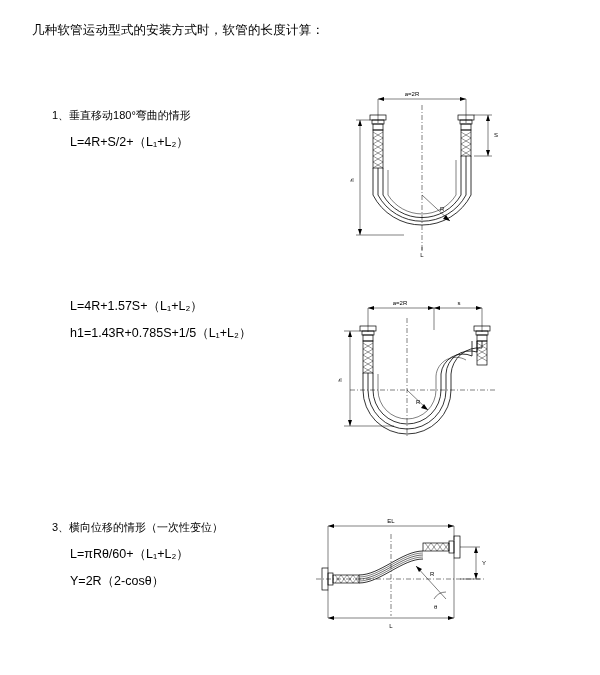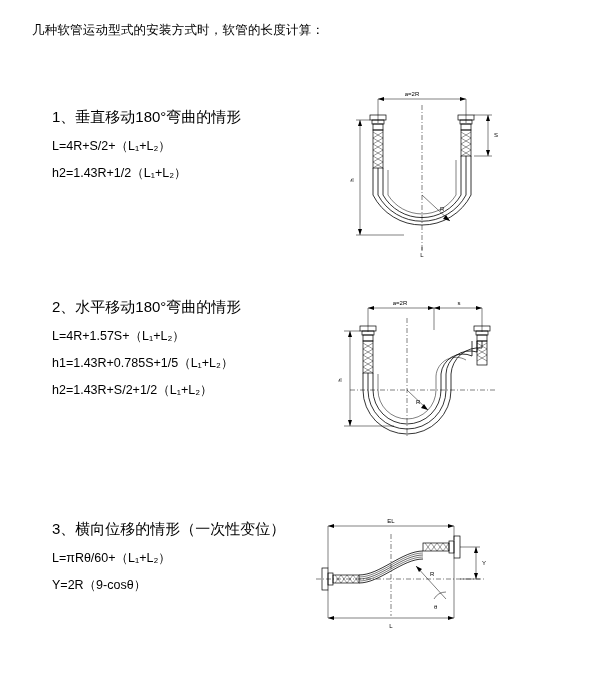--- a/index.html
+++ b/index.html
@@ -35,27 +35,28 @@
     left: 0;
     width: 600px;
   }
   .sec-text {
     position: absolute;
     left: 52px;
     top: 0;
     width: 250px;
   }
   .sec-title {
-    font-size: 15px;
+    font-size: 11px;
     white-space: nowrap;
     margin-bottom: 11px;
   }
   .formula {
     font-size: 12.5px;
     white-space: nowrap;
+    margin-left: 18px;
     margin-bottom: 10px;
   }
 
   .fig {
     position: absolute;
   }
 
   svg { display: block; }
   .ln { stroke: #000; stroke-width: 0.7; fill: none; }
   .thin { stroke: #000; stroke-width: 0.5; fill: none; }
@@ -69,21 +70,20 @@
 <body>
 
 <div class="page">
 
   <div class="heading">几种软管运动型式的安装方式时，软管的长度计算：</div>
 
   <div class="section" style="top:108px;">
     <div class="sec-text">
       <div class="sec-title">1、垂直移动180°弯曲的情形</div>
       <div class="formula">L=4R+S/2+（L₁+L₂）</div>
-      <div class="formula">h2=1.43R+1/2（L₁+L₂）</div>
     </div>
 
     <div class="fig" style="left:316px; top:-33px;">
       <svg width="190" height="190" viewBox="0 0 190 190">
 
         <line class="thin" x1="62" y1="24" x2="150" y2="24"></line>
         <path class="fillblk" d="M62,24 L68,22 L68,26 Z"></path>
         <path class="fillblk" d="M150,24 L144,22 L144,26 Z"></path>
         <text class="lbl" x="96" y="21" text-anchor="middle">a=2R</text>
 
@@ -147,24 +147,22 @@
         <text class="lbl" x="38" y="105" transform="rotate(-90 38,105)" text-anchor="middle">h</text>
 
         <text class="lbl" x="106" y="182" text-anchor="middle">L</text>
         <line class="thin" x1="106" y1="172" x2="106" y2="176"></line>
       </svg>
     </div>
   </div>
 
   <div class="section" style="top:298px;">
     <div class="sec-text">
-      <div class="sec-title">2、水平移动180°弯曲的情形</div>
       <div class="formula">L=4R+1.57S+（L₁+L₂）</div>
       <div class="formula">h1=1.43R+0.785S+1/5（L₁+L₂）</div>
-      <div class="formula">h2=1.43R+S/2+1/2（L₁+L₂）</div>
     </div>
 
     <div class="fig" style="left:316px; top:-12px;">
       <svg width="190" height="160" viewBox="0 0 190 160">
 
         <line class="thin" x1="52" y1="22" x2="118" y2="22"></line>
         <path class="fillblk" d="M52,22 L58,20 L58,24 Z"></path>
         <path class="fillblk" d="M118,22 L112,20 L112,24 Z"></path>
         <text class="lbl" x="84" y="19" text-anchor="middle">a=2R</text>
 
@@ -222,21 +220,21 @@
         <path class="fillblk" d="M34,140 L32,134 L36,134 Z"></path>
         <text class="lbl" x="26" y="94" transform="rotate(-90 26,94)" text-anchor="middle">h</text>
       </svg>
     </div>
   </div>
 
   <div class="section" style="top:520px;">
     <div class="sec-text">
       <div class="sec-title">3、横向位移的情形（一次性变位）</div>
       <div class="formula">L=πRθ/60+（L₁+L₂）</div>
-      <div class="formula">Y=2R（9-cosθ）</div>
+      <div class="formula">Y=2R（2-cosθ）</div>
     </div>
 
     <div class="fig" style="left:294px; top:-14px;">
       <svg width="210" height="130" viewBox="0 0 210 130">
 
         <line class="thin" x1="34" y1="20" x2="160" y2="20"></line>
         <path class="fillblk" d="M34,20 L40,18 L40,22 Z"></path>
         <path class="fillblk" d="M160,20 L154,18 L154,22 Z"></path>
         <text class="lbl" x="97" y="17" text-anchor="middle">EL</text>
         <line class="thin" x1="34" y1="20" x2="34" y2="62"></line>

